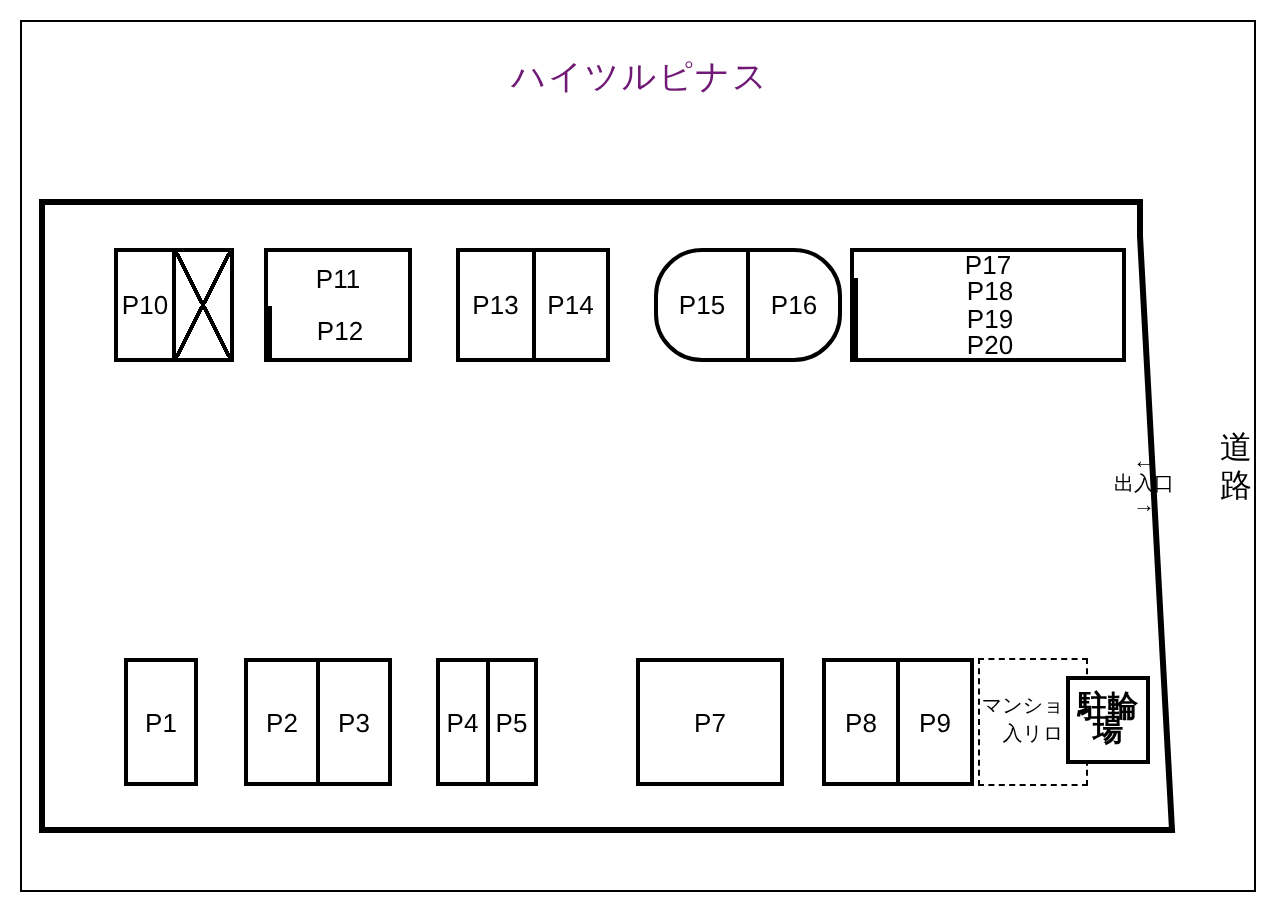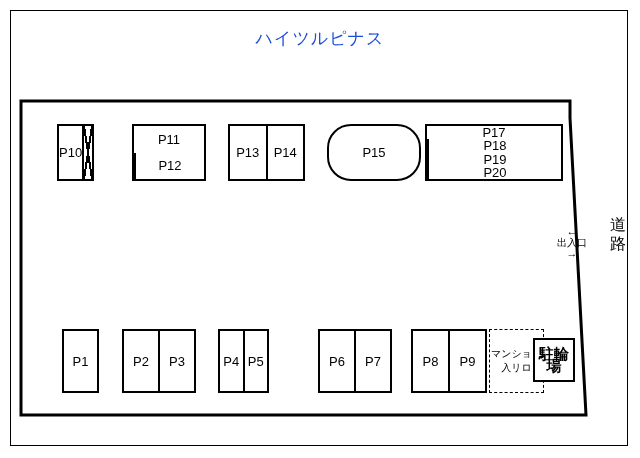--- a/index.html
+++ b/index.html
@@ -28,21 +28,21 @@
     box-sizing: border-box;
   }
   
   #site-title {
     position: absolute;
     left: 0;
     top: 29px;
     width: 640px;
     text-align: center;
     font-size: 17px;
-    color: #1d4ed8;
+    color: #701a75;
     letter-spacing: 1px;
     line-height: 20px;
   }
   
   #lot-svg {
     position: absolute;
     left: 0;
     top: 0;
     width: 640px;
     height: 458px;
@@ -147,21 +147,21 @@
 <div id="page">
 
   <div id="outer-frame"></div>
 
   <div id="site-title">ハイツルピナス</div>
 
   <svg id="lot-svg" viewBox="0 0 640 458">
     <polygon points="21,101 570,101 570,118 586,415 21,415" fill="none" stroke="#000000" stroke-width="3"></polygon>
   </svg>
 
-  <div class="block" id="blk-top-0" style="left:57px; top:124px; width:37px; height:57px;">
+  <div class="block" id="blk-top-0" style="left:57px; top:124px; width:60px; height:57px;">
     <div class="stall">
       <span class="lbl">P10</span>
     </div>
     <div class="stall crossed">
       <span class="lbl"></span>
     </div>
   </div>
 
   <div class="block" id="blk-top-1" style="left:132px; top:124px; width:74px; height:57px;flex-direction:column;">
     <div class="stall">
@@ -178,20 +178,23 @@
     </div>
     <div class="stall">
       <span class="lbl">P14</span>
     </div>
   </div>
 
   <div class="block" id="blk-top-3" style="left:327px; top:124px; width:94px; height:57px;border-radius:24px;">
     <div class="stall">
       <span class="lbl">P15</span>
     </div>
+    <div class="stall">
+      <span class="lbl">P16</span>
+    </div>
   </div>
 
   <div class="block" id="blk-top-4" style="left:425px; top:124px; width:138px; height:57px;flex-direction:column;">
     <div class="stall">
       <span class="lbl">P17</span>
     </div>
     <div class="stall">
       <span class="lbl">P18</span>
     </div>
     <div class="stall">
@@ -220,23 +223,20 @@
   <div class="block" id="blk-bot-2" style="left:218px; top:329px; width:51px; height:64px;">
     <div class="stall">
       <span class="lbl">P4</span>
     </div>
     <div class="stall">
       <span class="lbl">P5</span>
     </div>
   </div>
 
   <div class="block" id="blk-bot-3" style="left:318px; top:329px; width:74px; height:64px;">
-    <div class="stall">
-      <span class="lbl">P6</span>
-    </div>
     <div class="stall">
       <span class="lbl">P7</span>
     </div>
   </div>
 
   <div class="block" id="blk-bot-4" style="left:411px; top:329px; width:76px; height:64px;">
     <div class="stall">
       <span class="lbl">P8</span>
     </div>
     <div class="stall">

